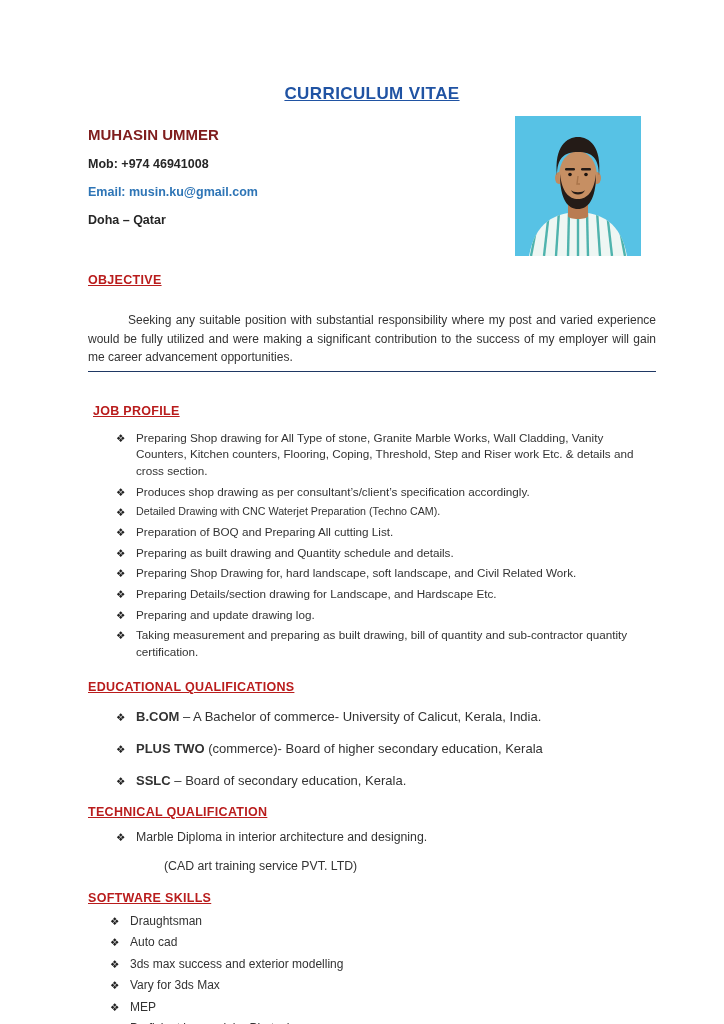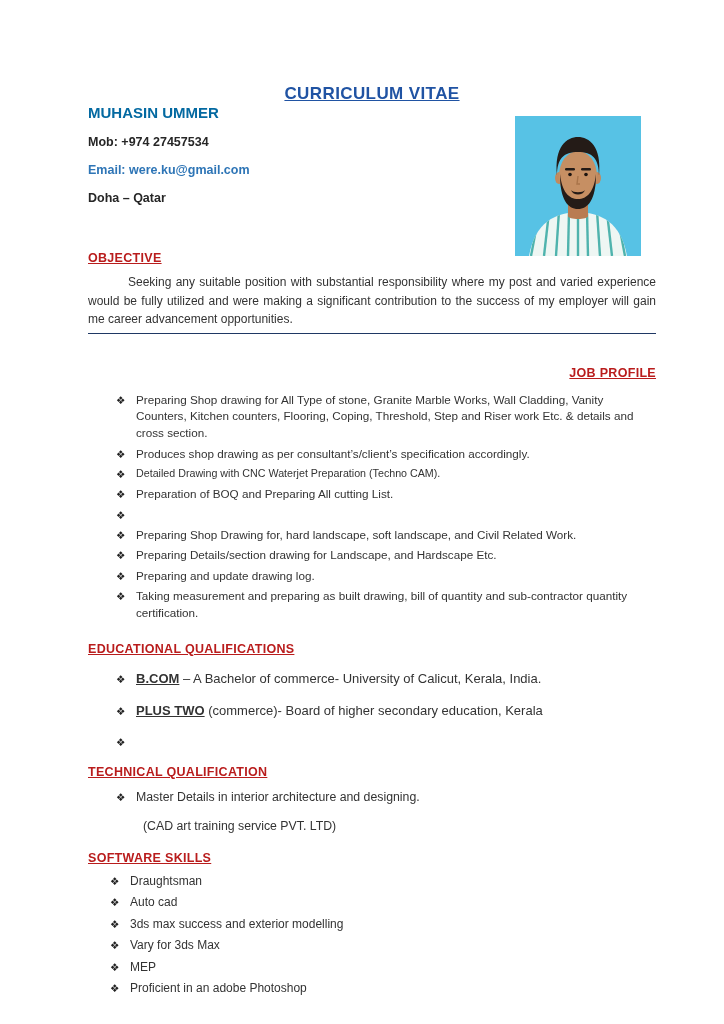--- a/index.html
+++ b/index.html
@@ -10,58 +10,58 @@
     font-family: "Liberation Sans", sans-serif; color: #333333;
   }
   .content { padding: 0 68px 0 88px; }
 
   .cv-title {
     margin-top: 84px; text-align: center;
     color: #2053a3; font-size: 17px; font-weight: bold;
     text-decoration: underline; letter-spacing: .4px;
   }
 
-  .name { color: #0369a1; font-size: 15px; font-weight: bold; }
+  .name { margin-top: 22px; color: #7f1d1d; font-size: 15px; font-weight: bold; }
   .contact-line { margin-top: 14px; font-size: 12.5px; font-weight: bold; color: #262626; }
   .contact-line.email, .contact-line.email a { color: #2e75b6; text-decoration: none; }
 
   .photo-frame {
     position: absolute; top: 116px; right: 83px;
     width: 126px; height: 140px; background: #5bc6e8; overflow: hidden;
   }
   .photo-frame svg { display: block; width: 100%; height: 100%; }
 
   .section-heading {
     color: #b91c1c; font-size: 12.5px; font-weight: bold;
     text-decoration: underline; letter-spacing: .3px;
   }
   .objective-heading { margin-top: 46px; }
   .objective-text {
-    margin-top: 8px; font-size: 12px; line-height: 1.55;
+    margin-top: 24px; font-size: 12px; line-height: 1.55;
     text-align: justify; text-indent: 40px; color: #333333;
   }
   .divider { border-bottom: 1.6px solid #1f3864; margin-top: 4px; }
 
-  .job-heading { margin-top: 32px; margin-left: 5px; text-align: right; }
+  .job-heading { margin-top: 32px; margin-left: 5px; }
 
   .bullets { margin-top: 12px; margin-left: 28px; }
   .bullet-item { display: flex; margin: 4px 0; font-size: 11.7px; line-height: 1.42; color: #333333; }
   .bullet-item .glyph { flex: 0 0 20px; font-size: 10.5px; color: #222222; padding-top: 1px; }
   .bullet-item.small-item { font-size: 10.7px; }
 
   .edu-heading { margin-top: 20px; }
   .edu-list { margin-top: 6px; margin-left: 28px; }
   .edu-list .bullet-item { margin: 15px 0; font-size: 13px; line-height: 1.3; }
   .edu-list .glyph { flex-basis: 20px; padding-top: 2px; }
-  .bold-lead { font-weight: bold; text-decoration: underline; }
+  .bold-lead { font-weight: bold; }
 
   .tech-heading { margin-top: 14px; }
   .tech-list { margin-top: 8px; margin-left: 28px; }
   .tech-list .bullet-item { font-size: 12.3px; margin: 10px 0; }
-  .cad-note { margin-left: 27px; margin-top: 12px; font-size: 12.3px; color: #333333; }
+  .cad-note { margin-left: 48px; margin-top: 12px; font-size: 12.3px; color: #333333; }
 
   .skills-heading { margin-top: 18px; }
   .skills-list { margin-top: 8px; margin-left: 22px; }
   .skills-list .bullet-item { font-size: 12px; margin: 4.5px 0; }
 </style>
 </head>
 <body>
 
 <div class="page">
 
@@ -111,26 +111,26 @@
   </div>
 
   <div class="content">
 
     <div class="cv-title">CURRICULUM VITAE</div>
 
     <div class="name">MUHASIN UMMER</div>
 
     <div class="contact-line">
       <span>Mob:</span>
-      <span>+974 27457534</span>
+      <span>+974 46941008</span>
     </div>
 
     <div class="contact-line email">
       <span>Email:</span>
-      <a href="#">were.ku@gmail.com</a>
+      <a href="#">musin.ku@gmail.com</a>
     </div>
 
     <div class="contact-line">Doha – Qatar</div>
 
     <div class="section-heading objective-heading">OBJECTIVE</div>
     <div class="objective-text">Seeking any suitable position with substantial responsibility where my post and varied experience would be fully utilized and were making a significant contribution to the success of my employer will gain me career advancement opportunities.</div>
     <div class="divider"></div>
 
     <div class="section-heading job-heading">JOB PROFILE</div>
 
@@ -146,20 +146,21 @@
       <div class="bullet-item small-item">
         <span class="glyph">❖</span>
         <span>Detailed Drawing with CNC Waterjet Preparation (Techno CAM).</span>
       </div>
       <div class="bullet-item">
         <span class="glyph">❖</span>
         <span>Preparation of BOQ and Preparing All cutting List.</span>
       </div>
       <div class="bullet-item">
         <span class="glyph">❖</span>
+        <span>Preparing as built drawing and Quantity schedule and details.</span>
       </div>
       <div class="bullet-item">
         <span class="glyph">❖</span>
         <span>Preparing Shop Drawing for, hard landscape, soft landscape, and Civil Related Work.</span>
       </div>
       <div class="bullet-item">
         <span class="glyph">❖</span>
         <span>Preparing Details/section drawing for Landscape, and Hardscape Etc.</span>
       </div>
       <div class="bullet-item">
@@ -178,29 +179,30 @@
       <div class="bullet-item">
         <span class="glyph">❖</span>
         <span><span class="bold-lead">B.COM</span><span> – A Bachelor of commerce- University of Calicut, Kerala, India.</span></span>
       </div>
       <div class="bullet-item">
         <span class="glyph">❖</span>
         <span><span class="bold-lead">PLUS TWO</span><span> (commerce)- Board of higher secondary education, Kerala</span></span>
       </div>
       <div class="bullet-item">
         <span class="glyph">❖</span>
+        <span><span class="bold-lead">SSLC</span><span> – Board of secondary education, Kerala.</span></span>
       </div>
     </div>
 
     <div class="section-heading tech-heading">TECHNICAL QUALIFICATION</div>
 
     <div class="bullets tech-list">
       <div class="bullet-item">
         <span class="glyph">❖</span>
-        <span>Master Details in interior architecture and designing.</span>
+        <span>Marble Diploma in interior architecture and designing.</span>
       </div>
       <div class="cad-note">(CAD art training service PVT. LTD)</div>
     </div>
 
     <div class="section-heading skills-heading">SOFTWARE SKILLS</div>
 
     <div class="bullets skills-list">
       <div class="bullet-item">
         <span class="glyph">❖</span>
         <span>Draughtsman</span>

